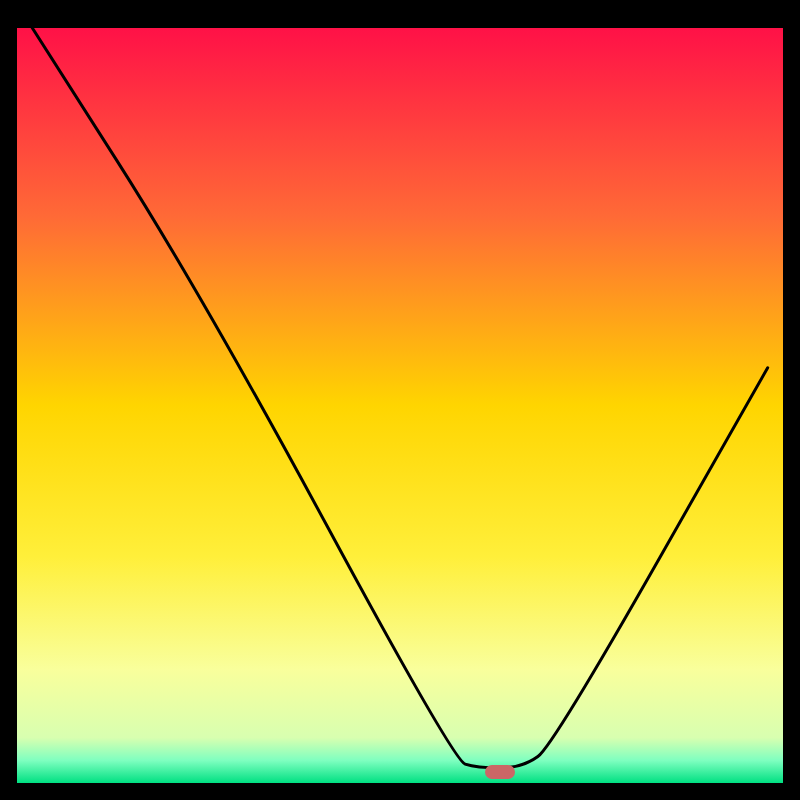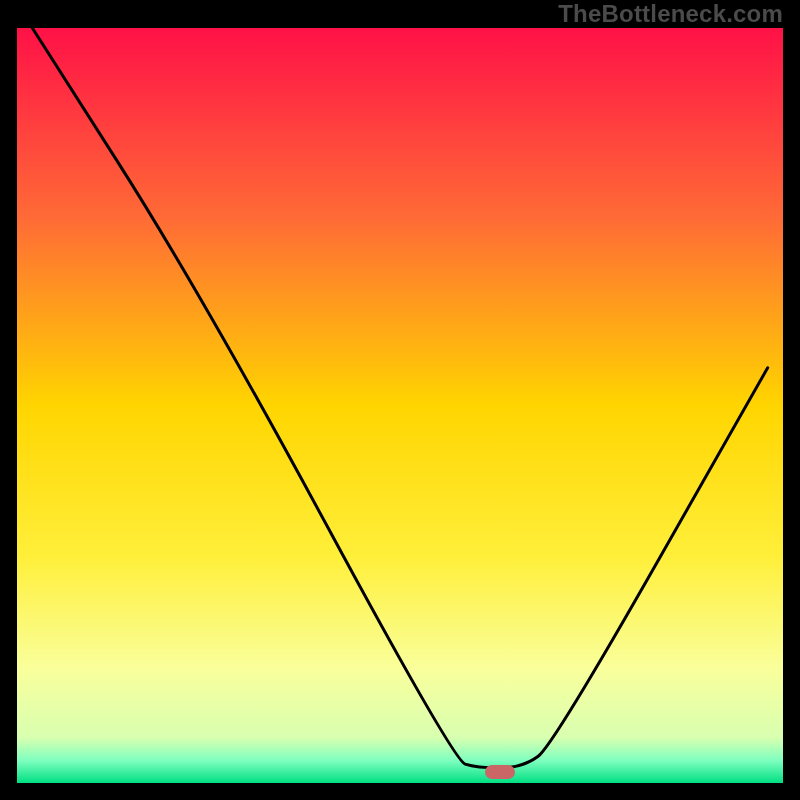--- a/index.html
+++ b/index.html
@@ -56,15 +56,14 @@
 <div class="frame">
 
   <div class="plot-area" id="plot-area" style="left: 17px; top: 28px; width: 766px; height: 755px;">
     <div class="gradient" id="gradient" style="background: linear-gradient(rgb(255, 17, 71) 0%, rgb(255, 106, 54) 25%, rgb(255, 213, 0) 50%, rgb(255, 239, 58) 70%, rgb(249, 255, 156) 85%, rgb(216, 255, 176) 94%, rgb(127, 255, 192) 97%, rgb(0, 224, 130) 100%);"></div>
     <svg id="curve-svg" style="position:absolute;left:0;top:0" preserveAspectRatio="none" width="766" height="755" viewBox="0 0 766 755">
       <path id="curve-path" class="line-path" d="M 15.32 0 Q 15.32 0 99.58 132.125 Q 183.84 264.25 310.22999999999996 498.3 Q 436.61999999999995 732.35 448.10999999999996 736.125 Q 459.59999999999997 739.9 482.58 739.9 Q 505.56 739.9 520.88 728.575 Q 536.1999999999999 717.25 643.4399999999999 528.5 T 750.68 339.74999999999994"></path>
     </svg>
     <div id="marker" class="marker" style="position: absolute; width: 30px; height: 14px; left: 467.58px; top: 736.675px;"></div>
   </div>
 
-  <div class="watermark" id="watermark" style="right: 17px;">TheBottleneck.com</div>
 
 </div>
 
 </body></html>

